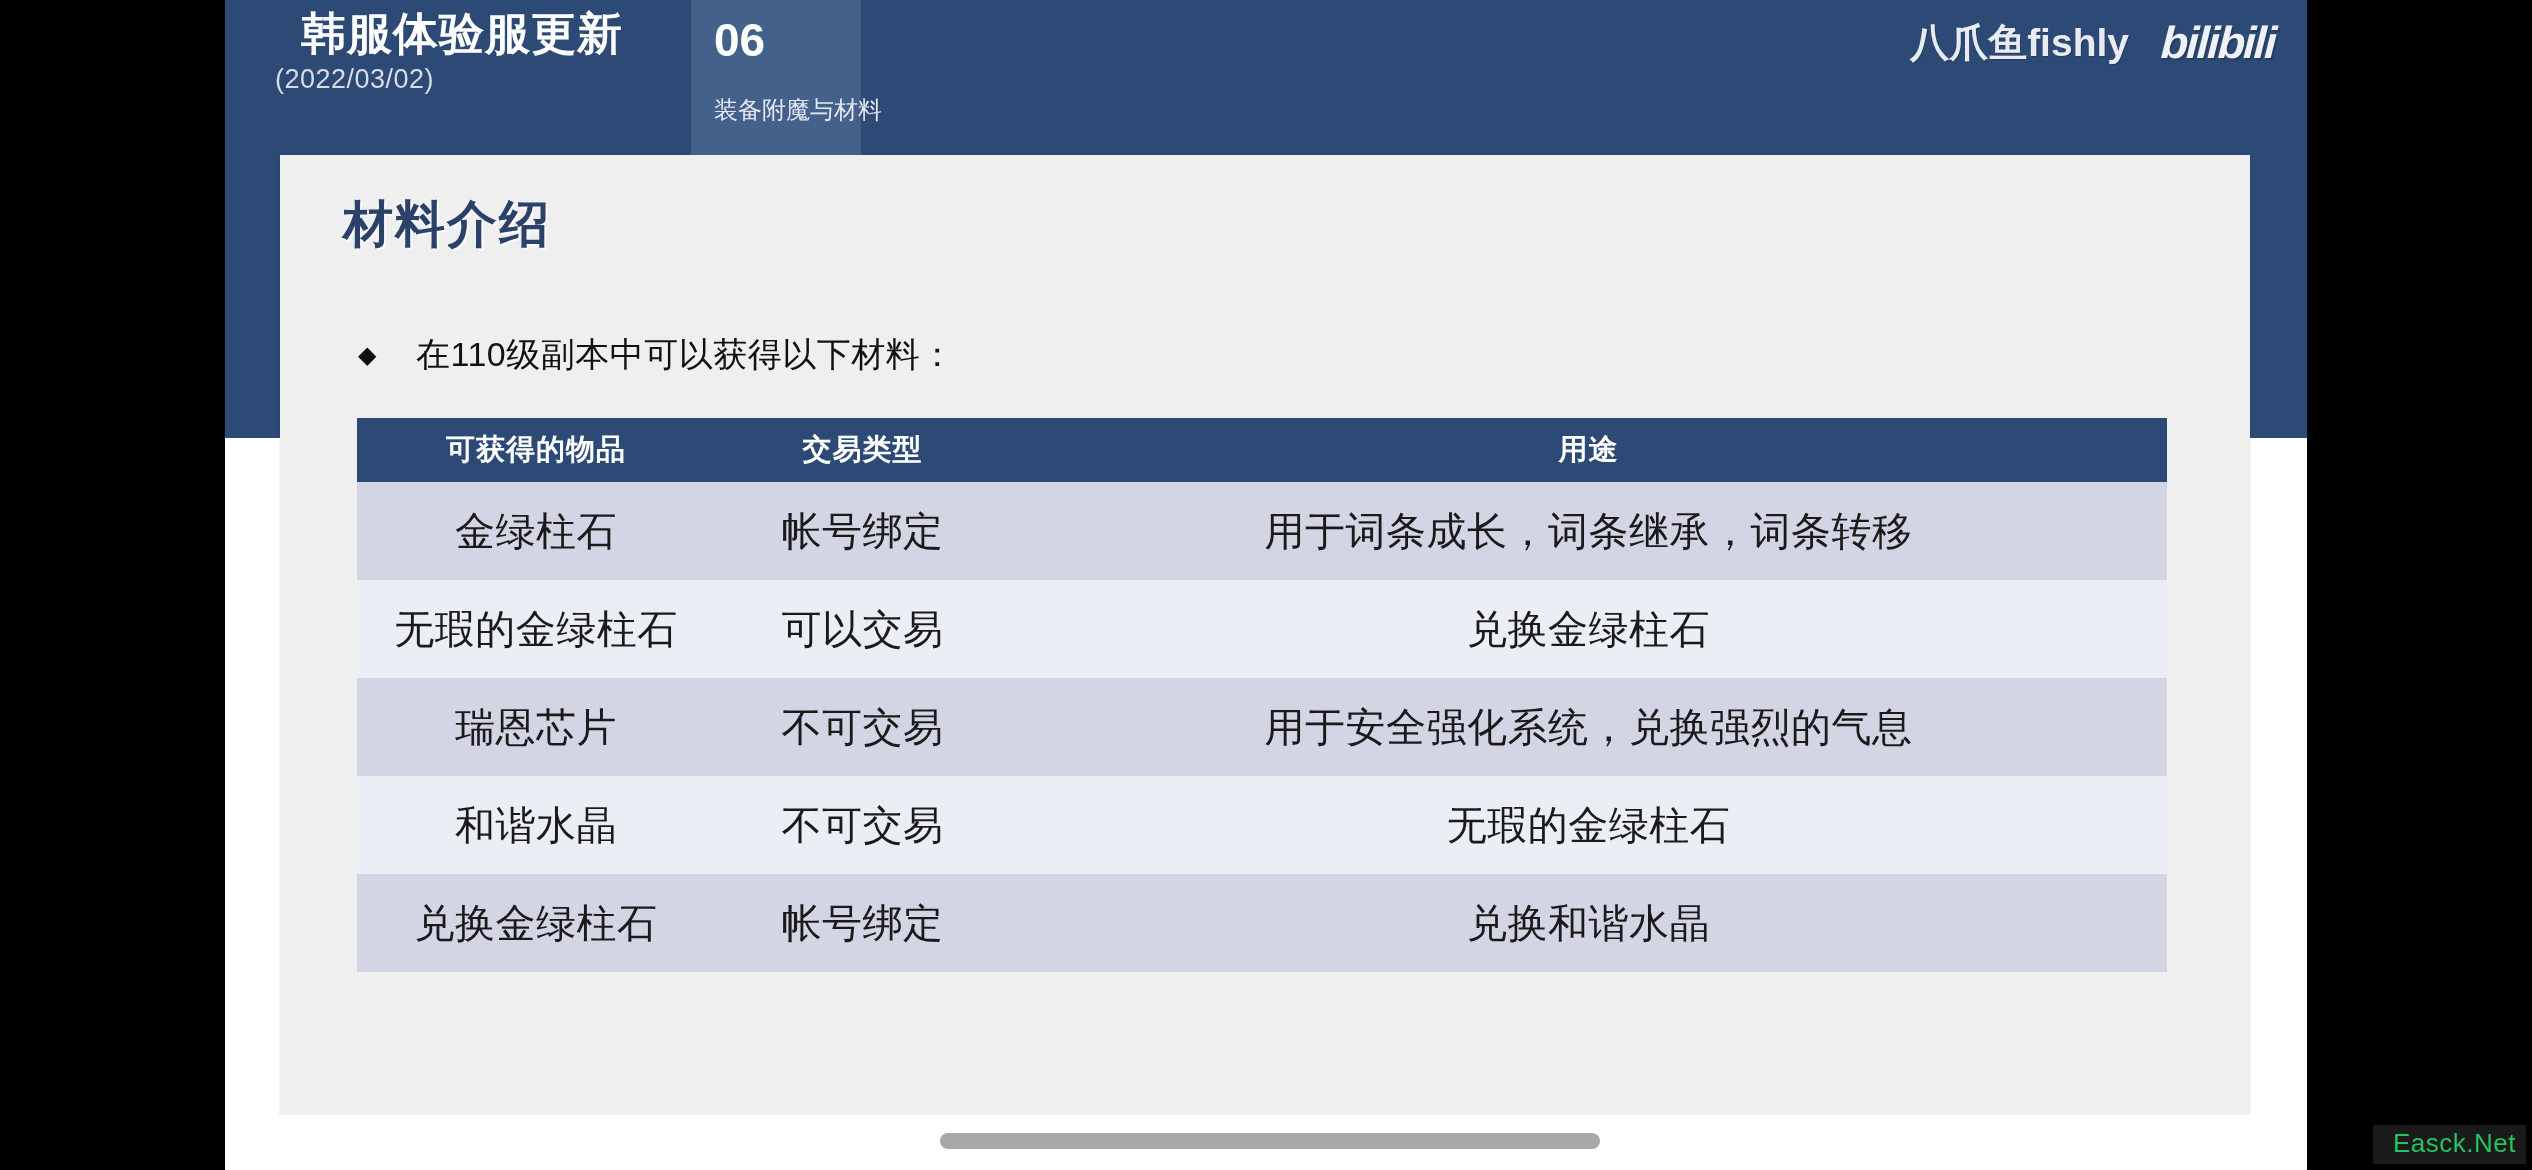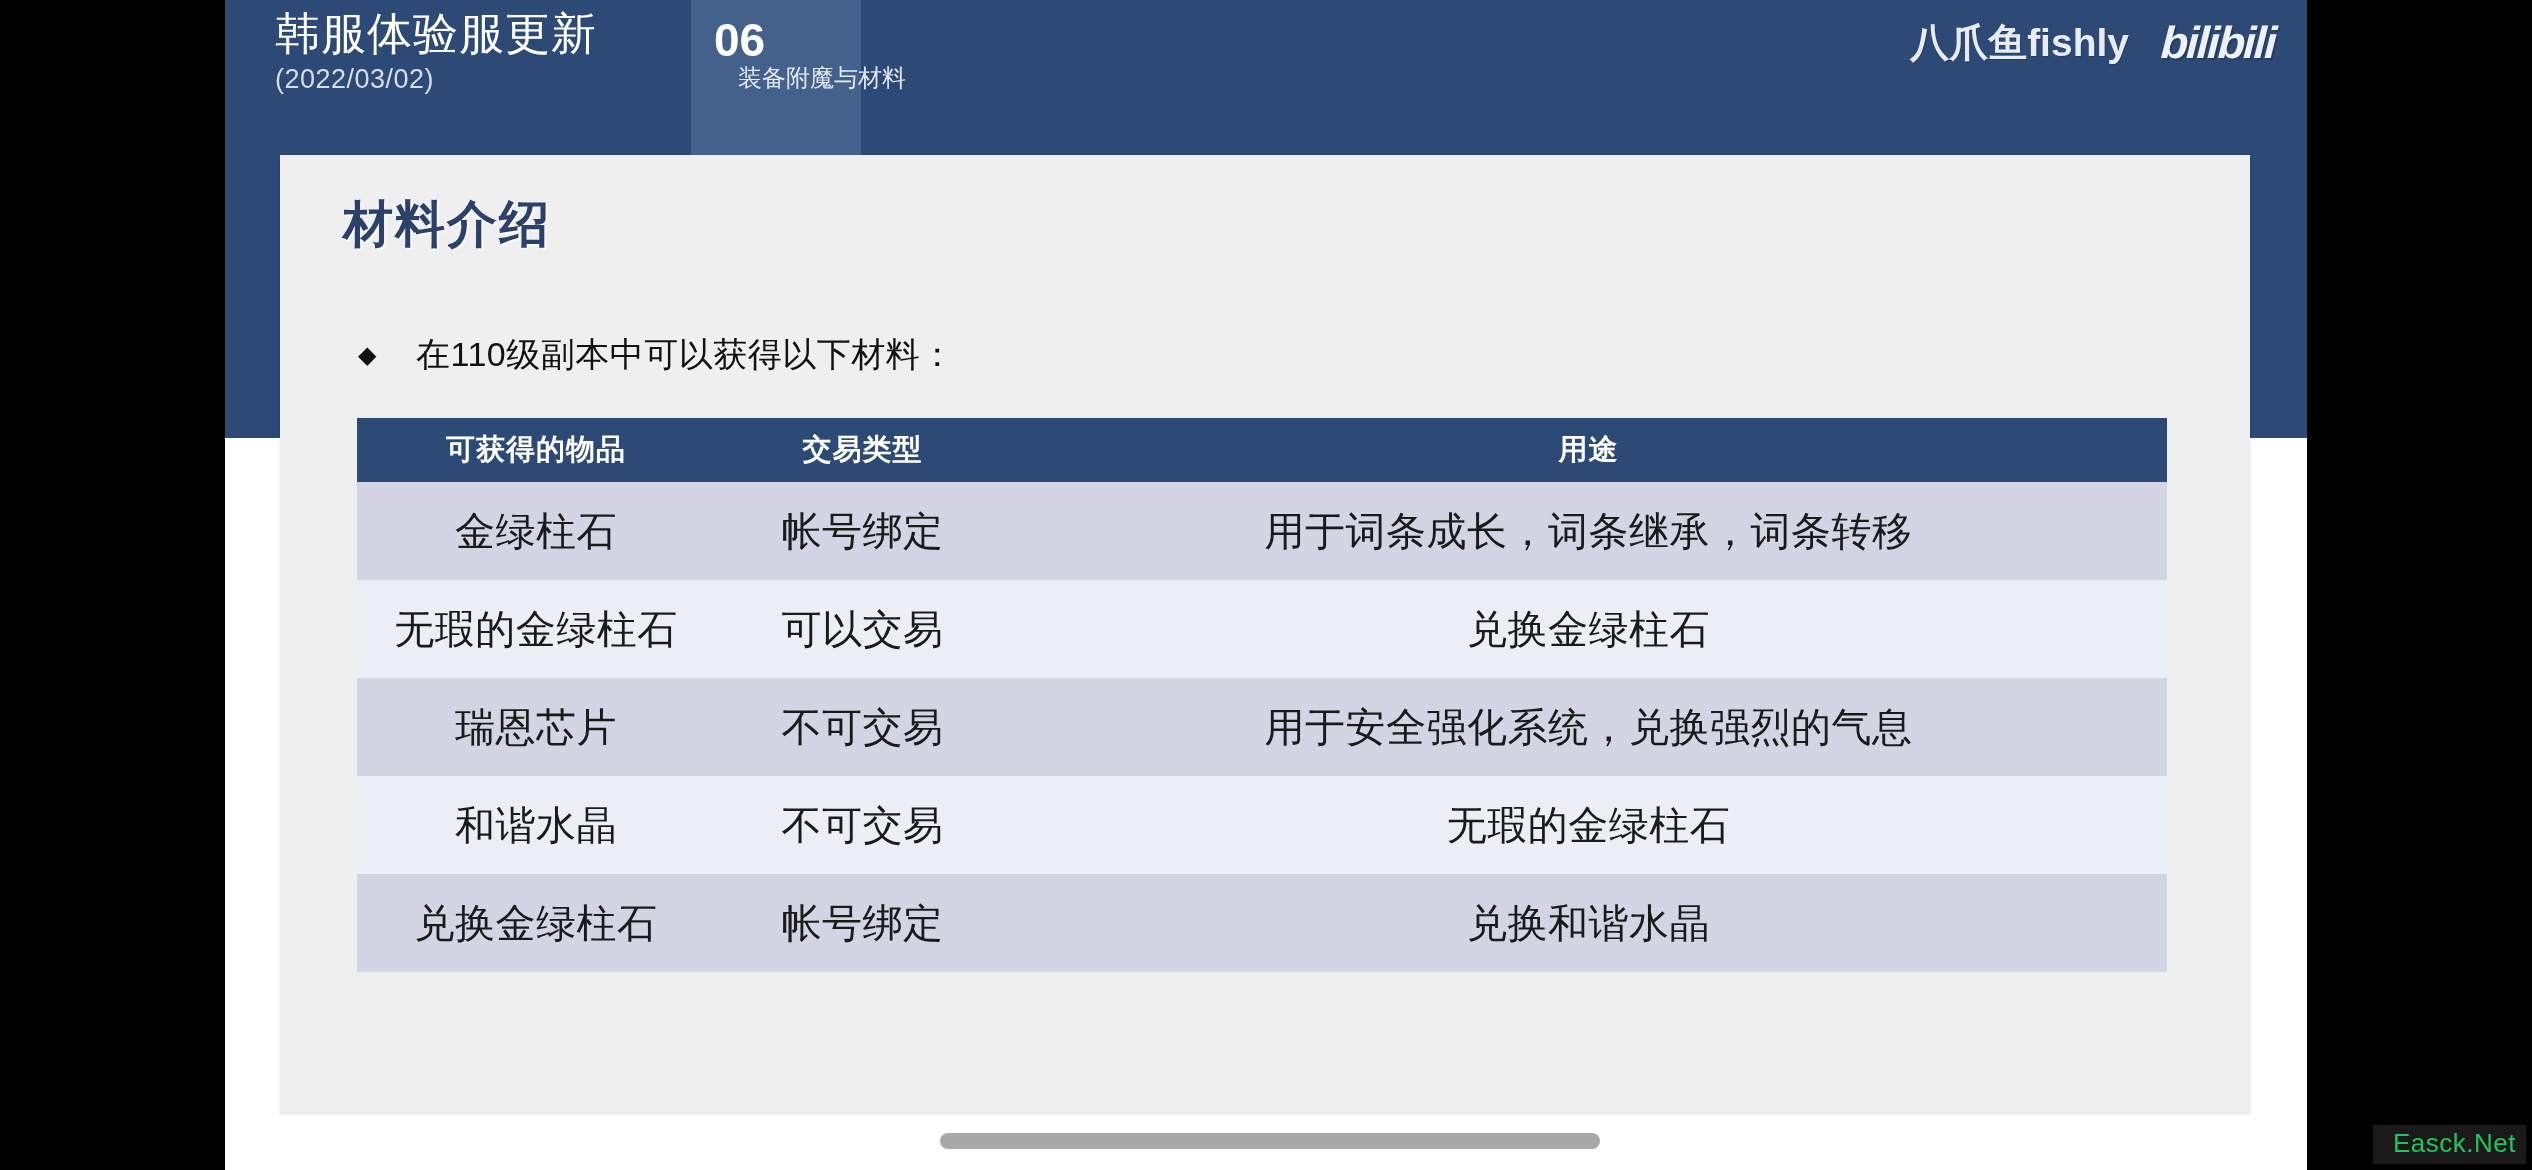--- a/index.html
+++ b/index.html
@@ -45,25 +45,26 @@
 
   
   .title-block {
     position: absolute;
     left: 50px;
     top: 8px;
     width: 400px;
   }
   .deck-title {
     font-size: 45px;
-    font-weight: normal;
+    font-weight: bold;
     color: #ffffff;
     letter-spacing: 1px;
     line-height: 1.15;
     white-space: nowrap;
+    margin-left: 26px;
   }
   .deck-date {
     margin-top: 4px;
     font-size: 27px;
     color: #d7dce6;
     letter-spacing: 0.5px;
     white-space: nowrap;
   }
 
   
@@ -80,25 +81,24 @@
     left: 23px;
     top: 17px;
     font-size: 46px;
     font-weight: bold;
     color: #ffffff;
     line-height: 1;
   }
   .section-sub {
     position: absolute;
     left: 23px;
-    top: 62px;
+    top: 94px;
     font-size: 24px;
     color: #e3e7ef;
     white-space: nowrap;
-    margin-left: 24px;
   }
 
   
   .brand-row {
     position: absolute;
     right: 32px;
     top: 16px;
     display: flex;
     align-items: center;
     gap: 32px;

